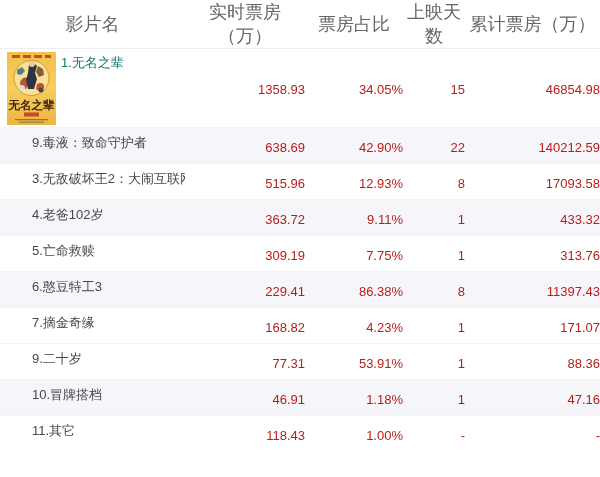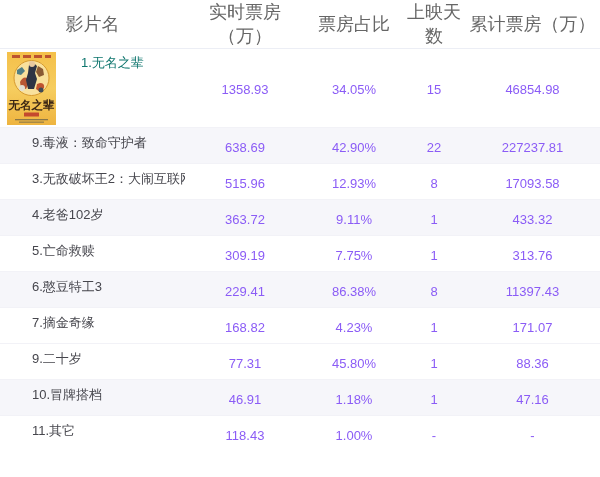--- a/index.html
+++ b/index.html
@@ -28,22 +28,22 @@
     font-size: 18px;
     color: #666;
     text-align: center;
     vertical-align: middle;
     background: #ffffff;
     border-bottom: 1px solid #eceef5;
   }
   tbody td {
     font-size: 13px;
     vertical-align: middle;
-    text-align: center;
-    color: #8b5cf6;
+    text-align: right;
+    color: #b91c1c;
   }
   tbody tr { height: 36px; border-bottom: 1px solid #f2f2f7; }
   tbody tr:last-child { border-bottom: none; }
   tbody tr.alt { background: #f6f6fa; }
 
   td.name-cell {
     text-align: left;
     vertical-align: top;
     padding: 6px 0 0 32px;
     color: #46464d;
@@ -52,21 +52,21 @@
   }
   td.num-cell { padding-top: 3px; }
 
   
   tbody tr.featured { height: 79px; background: #ffffff; }
   tr.featured td.name-cell { padding: 3px 0 0 7px; }
   tr.featured .poster-wrap {
     float: left;
     width: 54px;
     height: 73px;
-    margin-right: 20px;
+    margin-right: 0;
     cursor: pointer;
   }
   tr.featured .poster-wrap svg { display: block; }
   tr.featured .name-text {
     display: inline-block;
     padding-top: 2px;
     color: #0f766e;
     cursor: pointer;
   }
   .poster-wrap { display: none; }
@@ -137,21 +137,21 @@
     <td class="num-cell">46854.98</td>
   </tr>
       <tr class="alt">
     <td class="name-cell">
       
       <span class="name-text">9.毒液：致命守护者</span>
     </td>
     <td class="num-cell">638.69</td>
     <td class="num-cell">42.90%</td>
     <td class="num-cell">22</td>
-    <td class="num-cell">227237.81</td>
+    <td class="num-cell">140212.59</td>
   </tr>
       <tr>
     <td class="name-cell">
       
       <span class="name-text">3.无敌破坏王2：大闹互联网</span>
     </td>
     <td class="num-cell">515.96</td>
     <td class="num-cell">12.93%</td>
     <td class="num-cell">8</td>
     <td class="num-cell">17093.58</td>
@@ -195,21 +195,21 @@
     <td class="num-cell">4.23%</td>
     <td class="num-cell">1</td>
     <td class="num-cell">171.07</td>
   </tr>
       <tr>
     <td class="name-cell">
       
       <span class="name-text">9.二十岁</span>
     </td>
     <td class="num-cell">77.31</td>
-    <td class="num-cell">45.80%</td>
+    <td class="num-cell">53.91%</td>
     <td class="num-cell">1</td>
     <td class="num-cell">88.36</td>
   </tr>
       <tr class="alt">
     <td class="name-cell">
       
       <span class="name-text">10.冒牌搭档</span>
     </td>
     <td class="num-cell">46.91</td>
     <td class="num-cell">1.18%</td>

